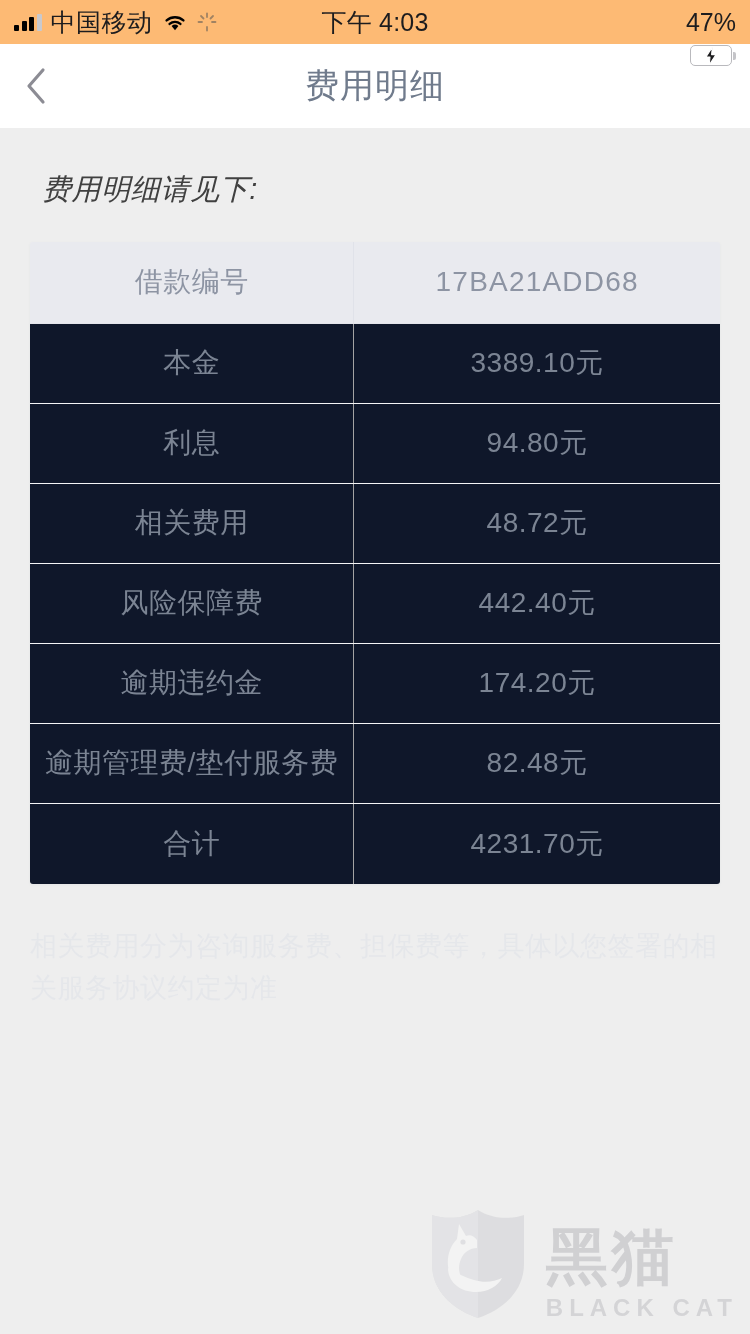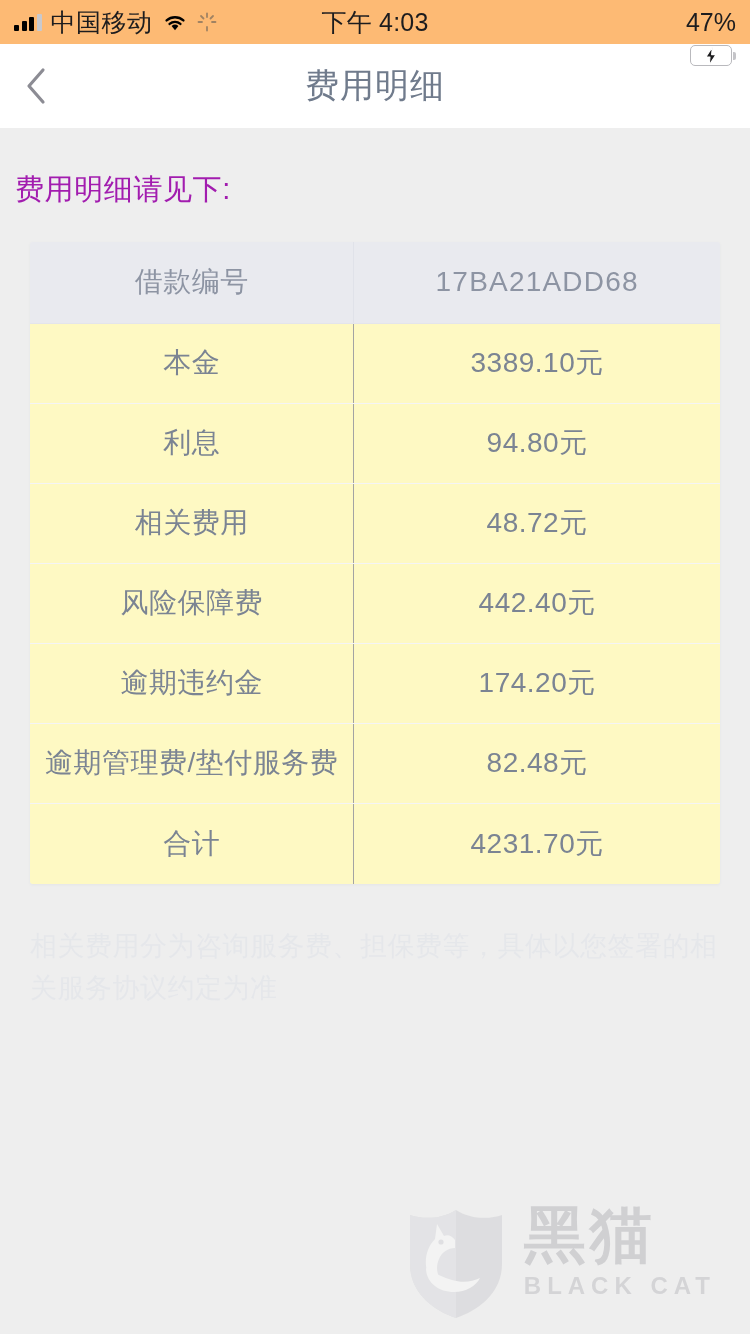--- a/index.html
+++ b/index.html
@@ -141,38 +141,39 @@
 
   
   .page {
     position: relative;
     height: calc(1334px - 44px - 84px);
     background: #eeeeee;
     overflow: hidden;
   }
 
   .subtitle {
-    padding: 42px 0 0 15px;
+    padding: 42px 0 0 42px;
     font-size: 29px;
-    color: #a21caf;
+    color: #404040;
     letter-spacing: 0.6px;
+    font-style: italic;
   }
 
   
   .table-card {
     margin: 32px 30px 0 30px;
     border-radius: 3px;
     overflow: hidden;
     box-shadow: 0 1px 3px rgba(120,125,140,0.07);
   }
   .trow {
     display: flex;
     align-items: stretch;
     min-height: 80px;
-    background: #fef9c3;
+    background: #0f172a;
     border-bottom: 1px solid #f4f4f6;
   }
   .trow:last-child { border-bottom: none; }
   .trow.header {
     background: #e9eaef;
     border-bottom: 1px solid #e4e5eb;
     min-height: 82px;
   }
   .tcell {
     display: flex;
@@ -201,24 +202,24 @@
     color: #d8dce6;
     opacity: 0.38;
     filter: blur(0.45px);
     letter-spacing: 0.5px;
     max-width: 690px;
   }
 
   
   .watermark {
     position: absolute;
-    right: 34px;
+    right: 12px;
     bottom: 12px;
     display: flex;
-    align-items: flex-start;
+    align-items: flex-end;
     gap: 16px;
     opacity: 0.30;
     pointer-events: none;
   }
   .wm-shield { width: 104px; height: 116px; display: block; }
   .wm-text { display: flex; flex-direction: column; align-items: flex-start; }
   .wm-cn {
     font-size: 62px;
     line-height: 0.95;
     font-weight: 700;

